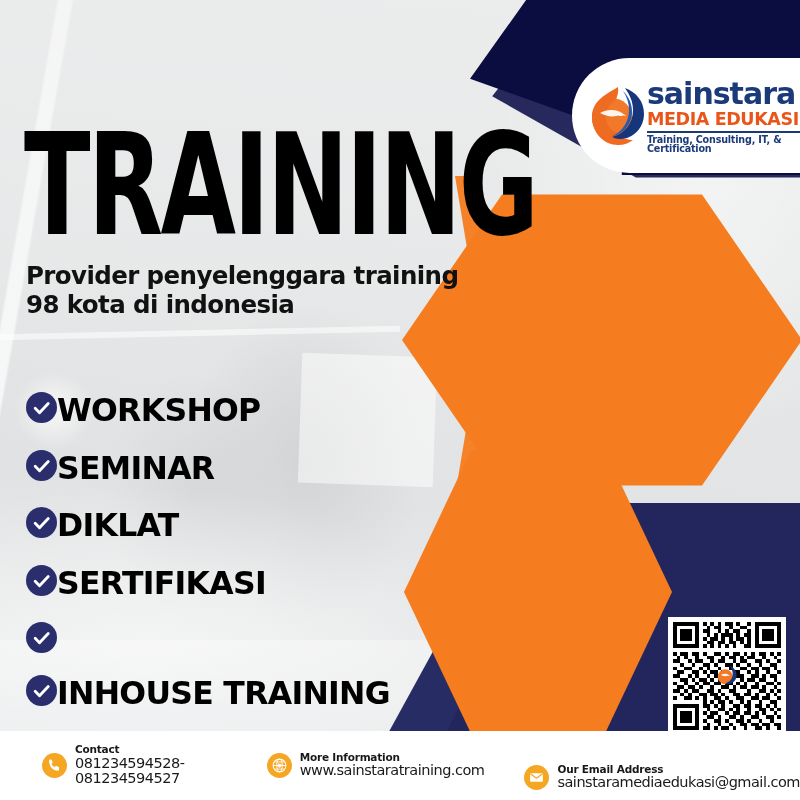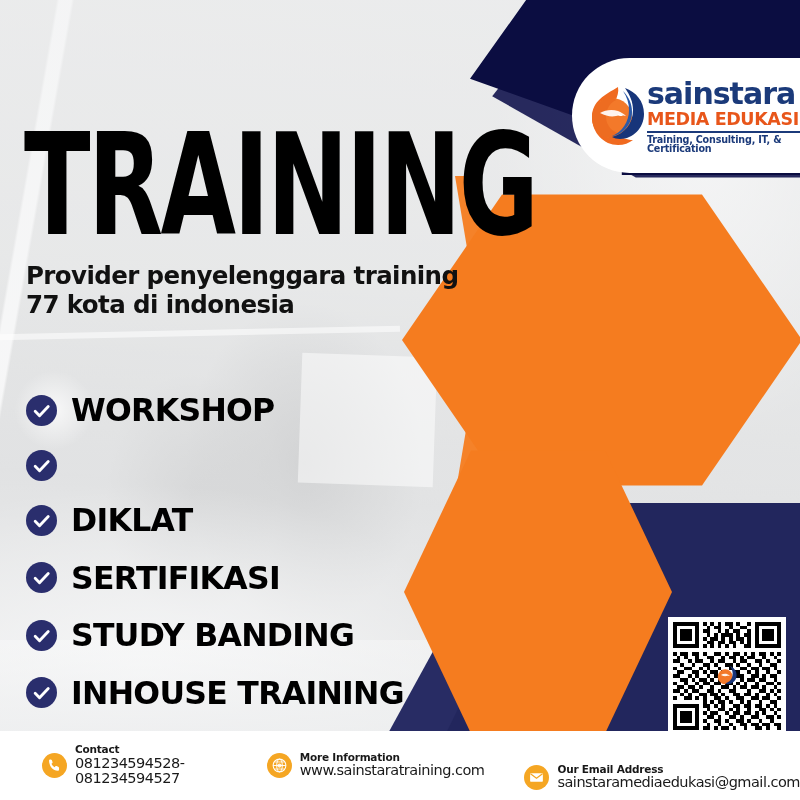--- a/index.html
+++ b/index.html
@@ -116,21 +116,21 @@
     font-size:24.5px; font-weight:bold; color:#111;
     line-height:1.18; letter-spacing:-.6px;
     font-family:"DejaVu Sans", sans-serif;
   }
 
   
   .bullets {
     position:absolute; left:26px; top:392px;
     display:flex; flex-direction:column; gap:21.5px;
   }
-  .bullet { display:flex; align-items:center; gap:14px; }
+  .bullet { display:flex; align-items:flex-start; }
   .tick {
     width:31px; height:31px; flex:0 0 31px;
     border-radius:50%; background:#2a2e6d;
     display:flex; align-items:center; justify-content:center;
   }
   .tick svg { width:19px; height:19px; display:block; }
   .bullet-label {
     font-size:31.5px; font-weight:bold; color:#000;
     letter-spacing:-.7px; white-space:nowrap;
     font-family:"DejaVu Sans", sans-serif;
@@ -344,37 +344,38 @@
     </svg>
     <div class="logo-words">
       <div class="lw-main">sainstara</div>
       <div class="lw-sub">MEDIA EDUKASI</div>
       <div class="lw-rule"></div>
       <div class="lw-tag">Training, Consulting, IT, &amp; Certification</div>
     </div>
   </div>
 
   <div class="headline">TRAINING</div>
-  <div class="subhead">Provider penyelenggara training 77 kota di indonesia</div>
+  <div class="subhead">Provider penyelenggara training 98 kota di indonesia</div>
 
   <div class="bullets">
     <div class="bullet">
       <span class="tick">
         <svg viewBox="0 0 24 24" aria-hidden="true">
             <path d="M4 13l5.5 5.5L20.5 7" fill="none" stroke="#fff" stroke-width="3.6" stroke-linecap="round" stroke-linejoin="round"></path>
           </svg>
       </span>
       <span class="bullet-label">WORKSHOP</span>
     </div>
     <div class="bullet">
       <span class="tick">
         <svg viewBox="0 0 24 24" aria-hidden="true">
             <path d="M4 13l5.5 5.5L20.5 7" fill="none" stroke="#fff" stroke-width="3.6" stroke-linecap="round" stroke-linejoin="round"></path>
           </svg>
       </span>
+      <span class="bullet-label">SEMINAR</span>
     </div>
     <div class="bullet">
       <span class="tick">
         <svg viewBox="0 0 24 24" aria-hidden="true">
             <path d="M4 13l5.5 5.5L20.5 7" fill="none" stroke="#fff" stroke-width="3.6" stroke-linecap="round" stroke-linejoin="round"></path>
           </svg>
       </span>
       <span class="bullet-label">DIKLAT</span>
     </div>
     <div class="bullet">
@@ -384,21 +385,20 @@
           </svg>
       </span>
       <span class="bullet-label">SERTIFIKASI</span>
     </div>
     <div class="bullet">
       <span class="tick">
         <svg viewBox="0 0 24 24" aria-hidden="true">
             <path d="M4 13l5.5 5.5L20.5 7" fill="none" stroke="#fff" stroke-width="3.6" stroke-linecap="round" stroke-linejoin="round"></path>
           </svg>
       </span>
-      <span class="bullet-label">STUDY BANDING</span>
     </div>
     <div class="bullet">
       <span class="tick">
         <svg viewBox="0 0 24 24" aria-hidden="true">
             <path d="M4 13l5.5 5.5L20.5 7" fill="none" stroke="#fff" stroke-width="3.6" stroke-linecap="round" stroke-linejoin="round"></path>
           </svg>
       </span>
       <span class="bullet-label">INHOUSE TRAINING</span>
     </div>
   </div>

